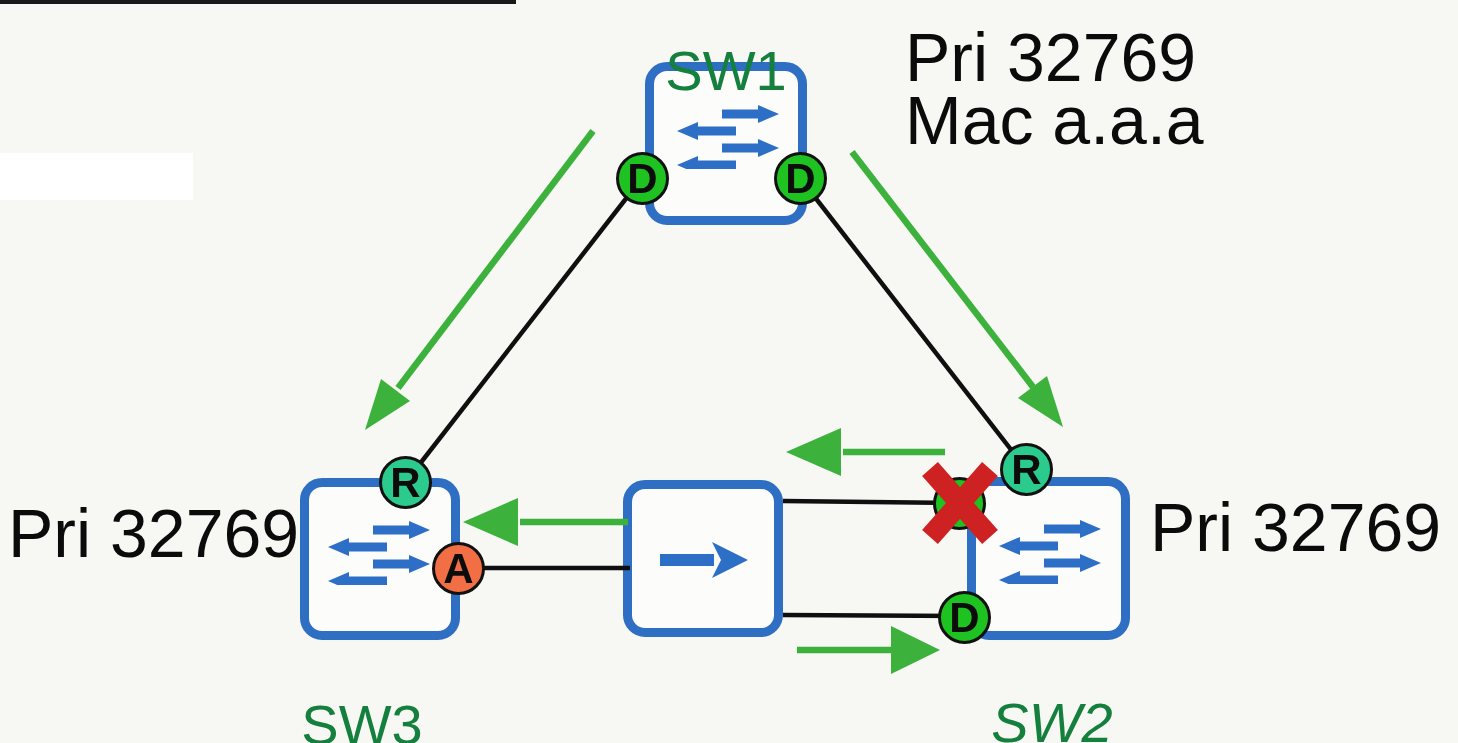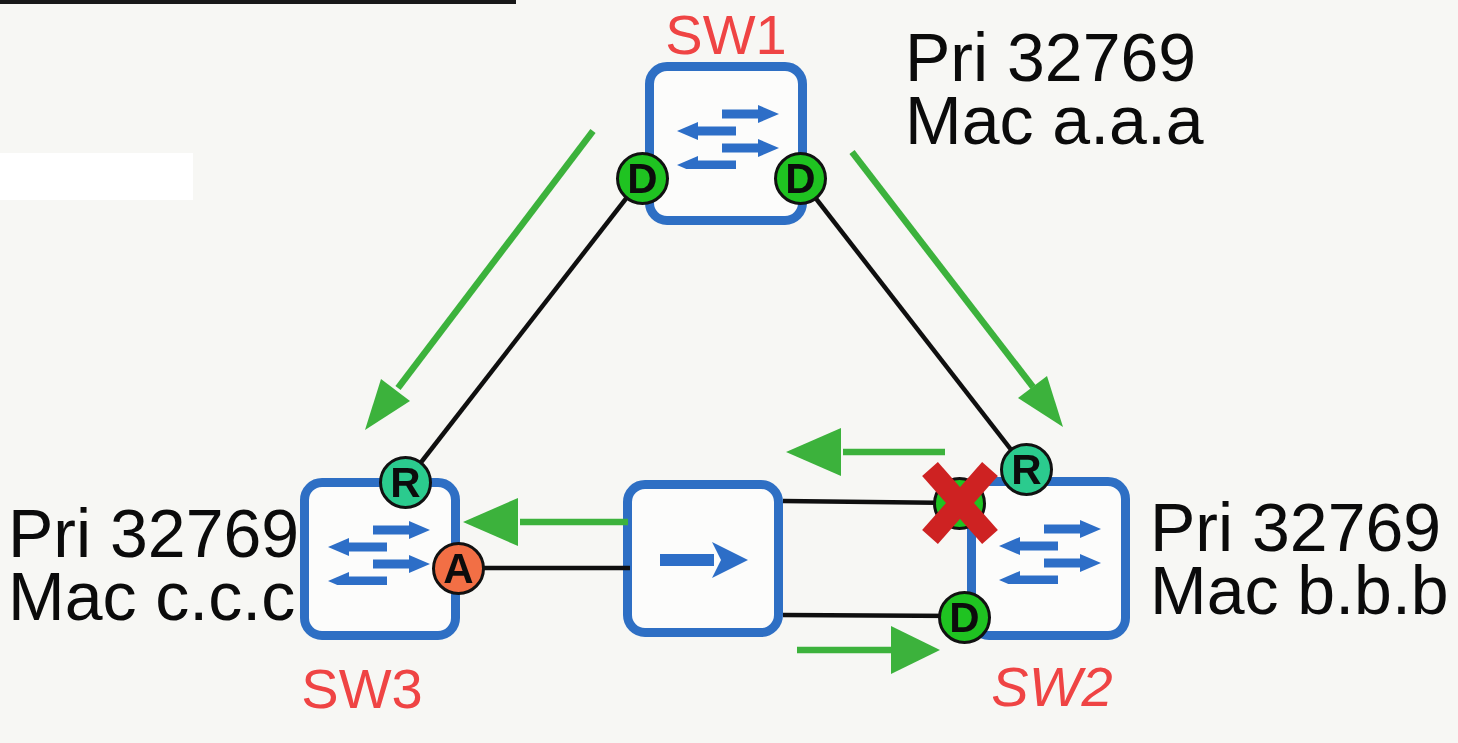--- a/index.html
+++ b/index.html
@@ -14,21 +14,21 @@
 
   .device{
     position:absolute;box-sizing:border-box;
     border:9px solid #2e6fc4;border-radius:22px;background:#fcfcfb;
   }
   .dev-icon{position:absolute;}
   .dev-icon svg{display:block;}
 
   .label{
     position:absolute;width:220px;text-align:center;
-    font-size:56px;line-height:58px;color:#ef4444;white-space:nowrap;
+    font-size:56px;line-height:58px;color:#15803d;white-space:nowrap;margin-top:36px;
   }
   .info{
     position:absolute;font-size:68px;line-height:63px;white-space:nowrap;color:#0b0b0b;
   }
 
   .badge{
     position:absolute;box-sizing:border-box;width:53px;height:53px;border-radius:50%;
     border:3px solid #111;display:flex;align-items:center;justify-content:center;
     font-size:42px;font-weight:bold;color:#0c0c0c;line-height:1;
   }
@@ -176,21 +176,19 @@
   <div class="label z-text" style="left:252px;top:660px;">SW3</div>
   <div class="label z-text" style="left:942px;top:658px;font-style:italic;">SW2</div>
 
   <div class="info z-text" style="left:905px;top:26px;">
     <div>Pri 32769</div>
     <div>Mac a.a.a</div>
   </div>
 
   <div class="info z-text" style="left:1150px;top:496px;">
     <div>Pri 32769</div>
-    <div>Mac b.b.b</div>
   </div>
 
   <div class="info z-text" style="left:8px;top:502px;">
     <div>Pri 32769</div>
-    <div>Mac c.c.c</div>
   </div>
 
 </div>
 
 </body></html>

